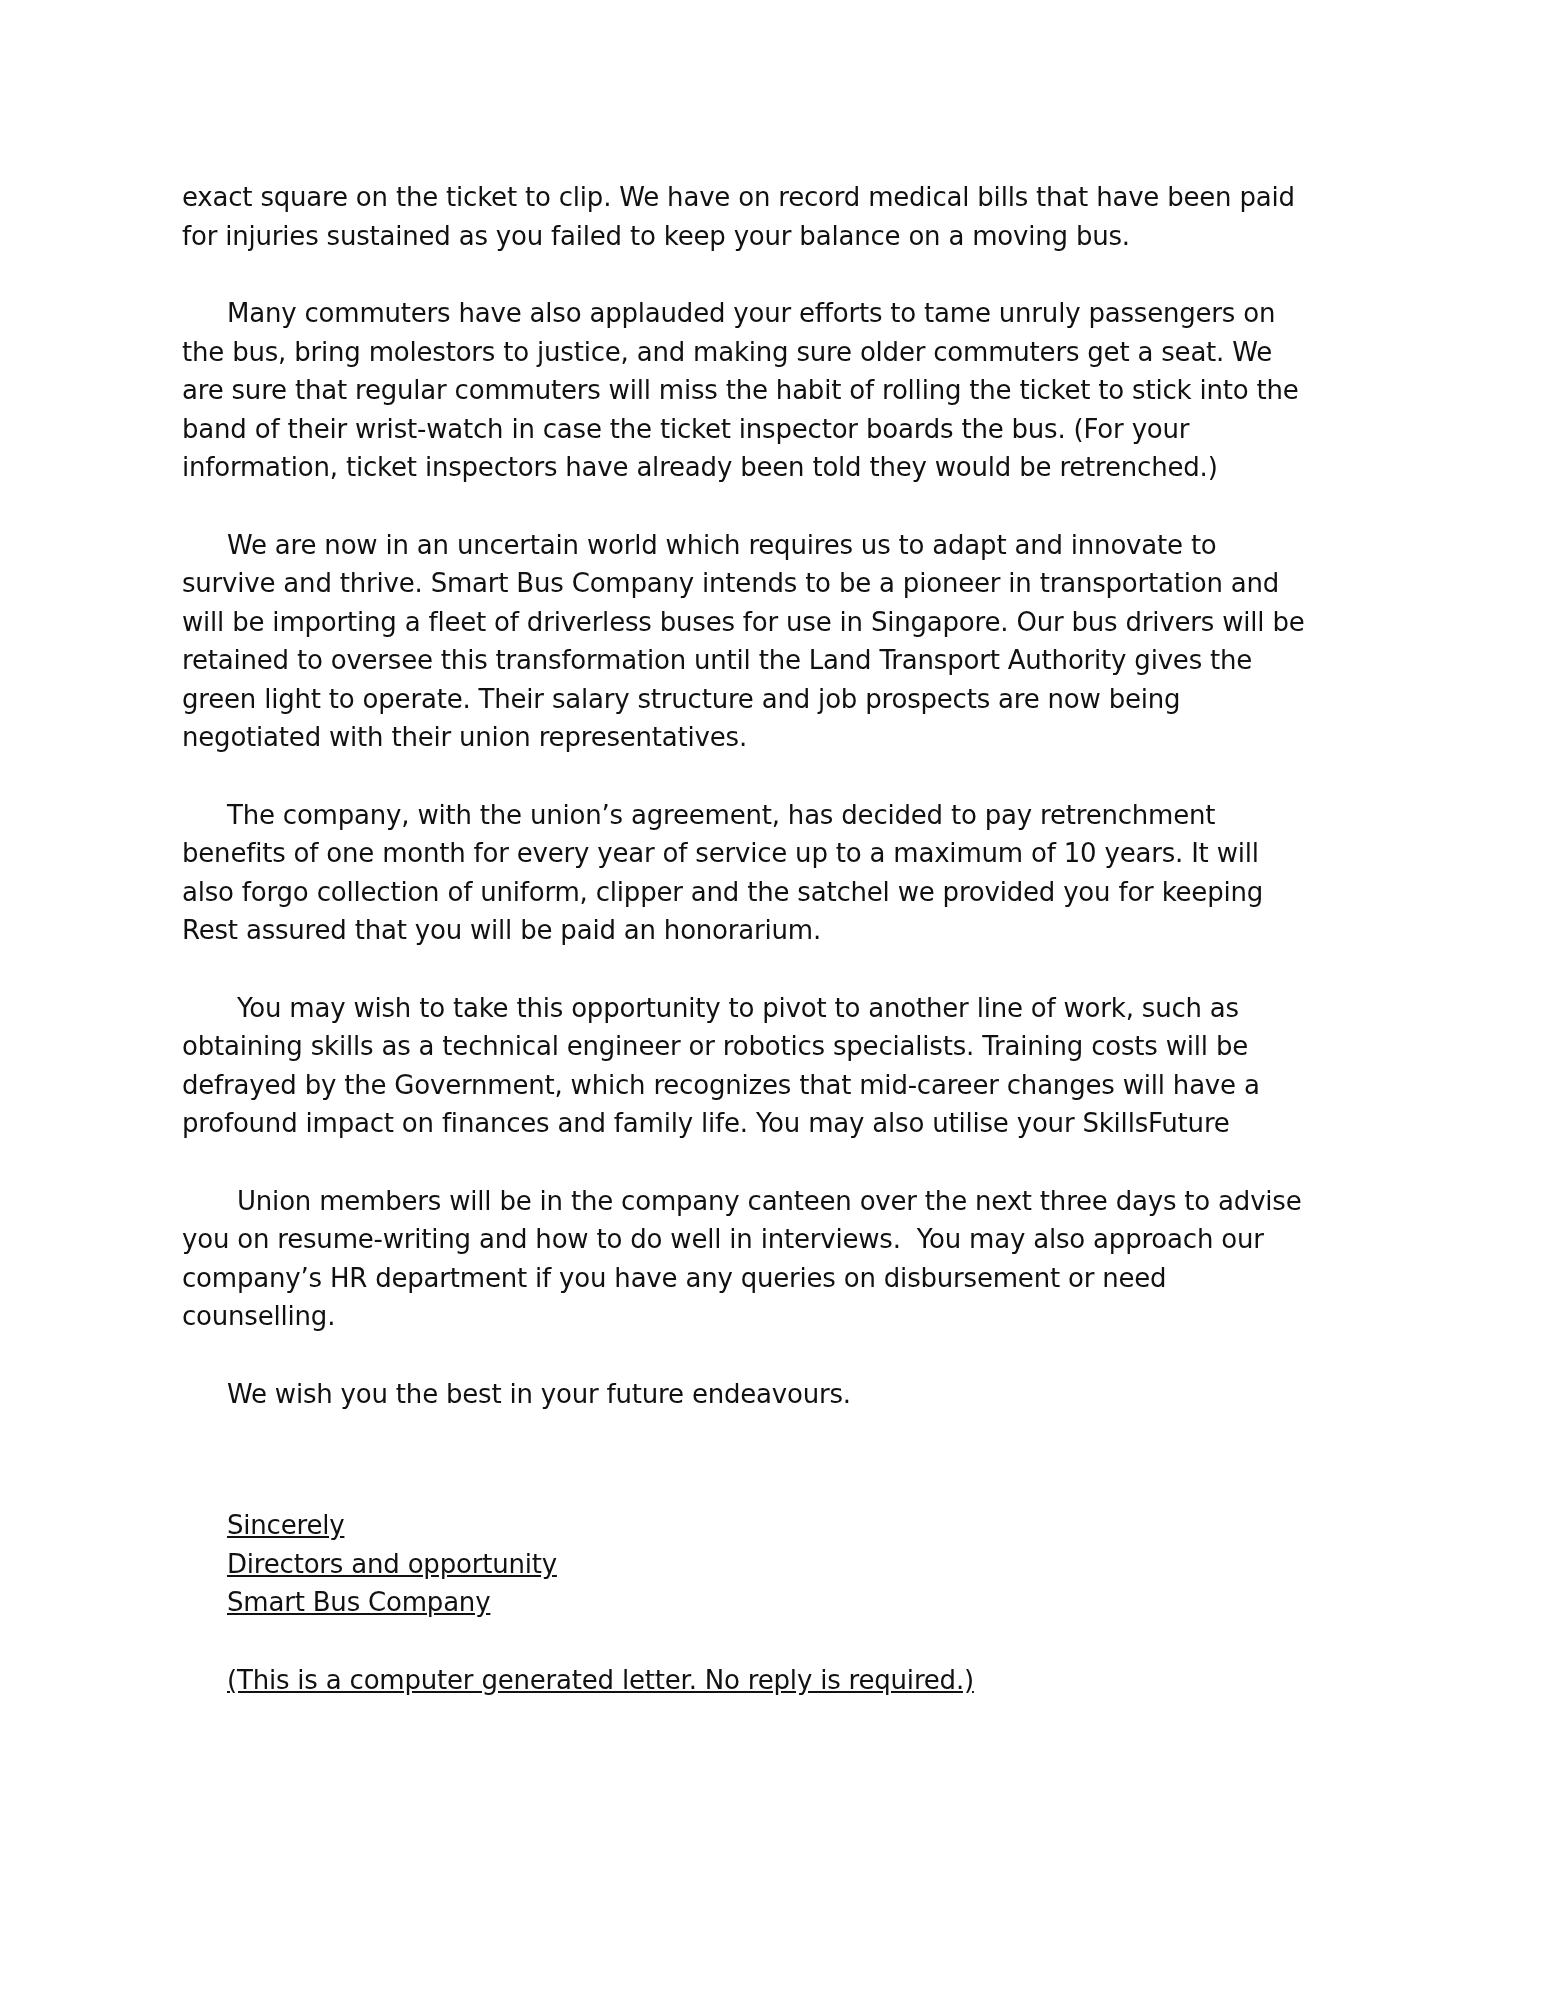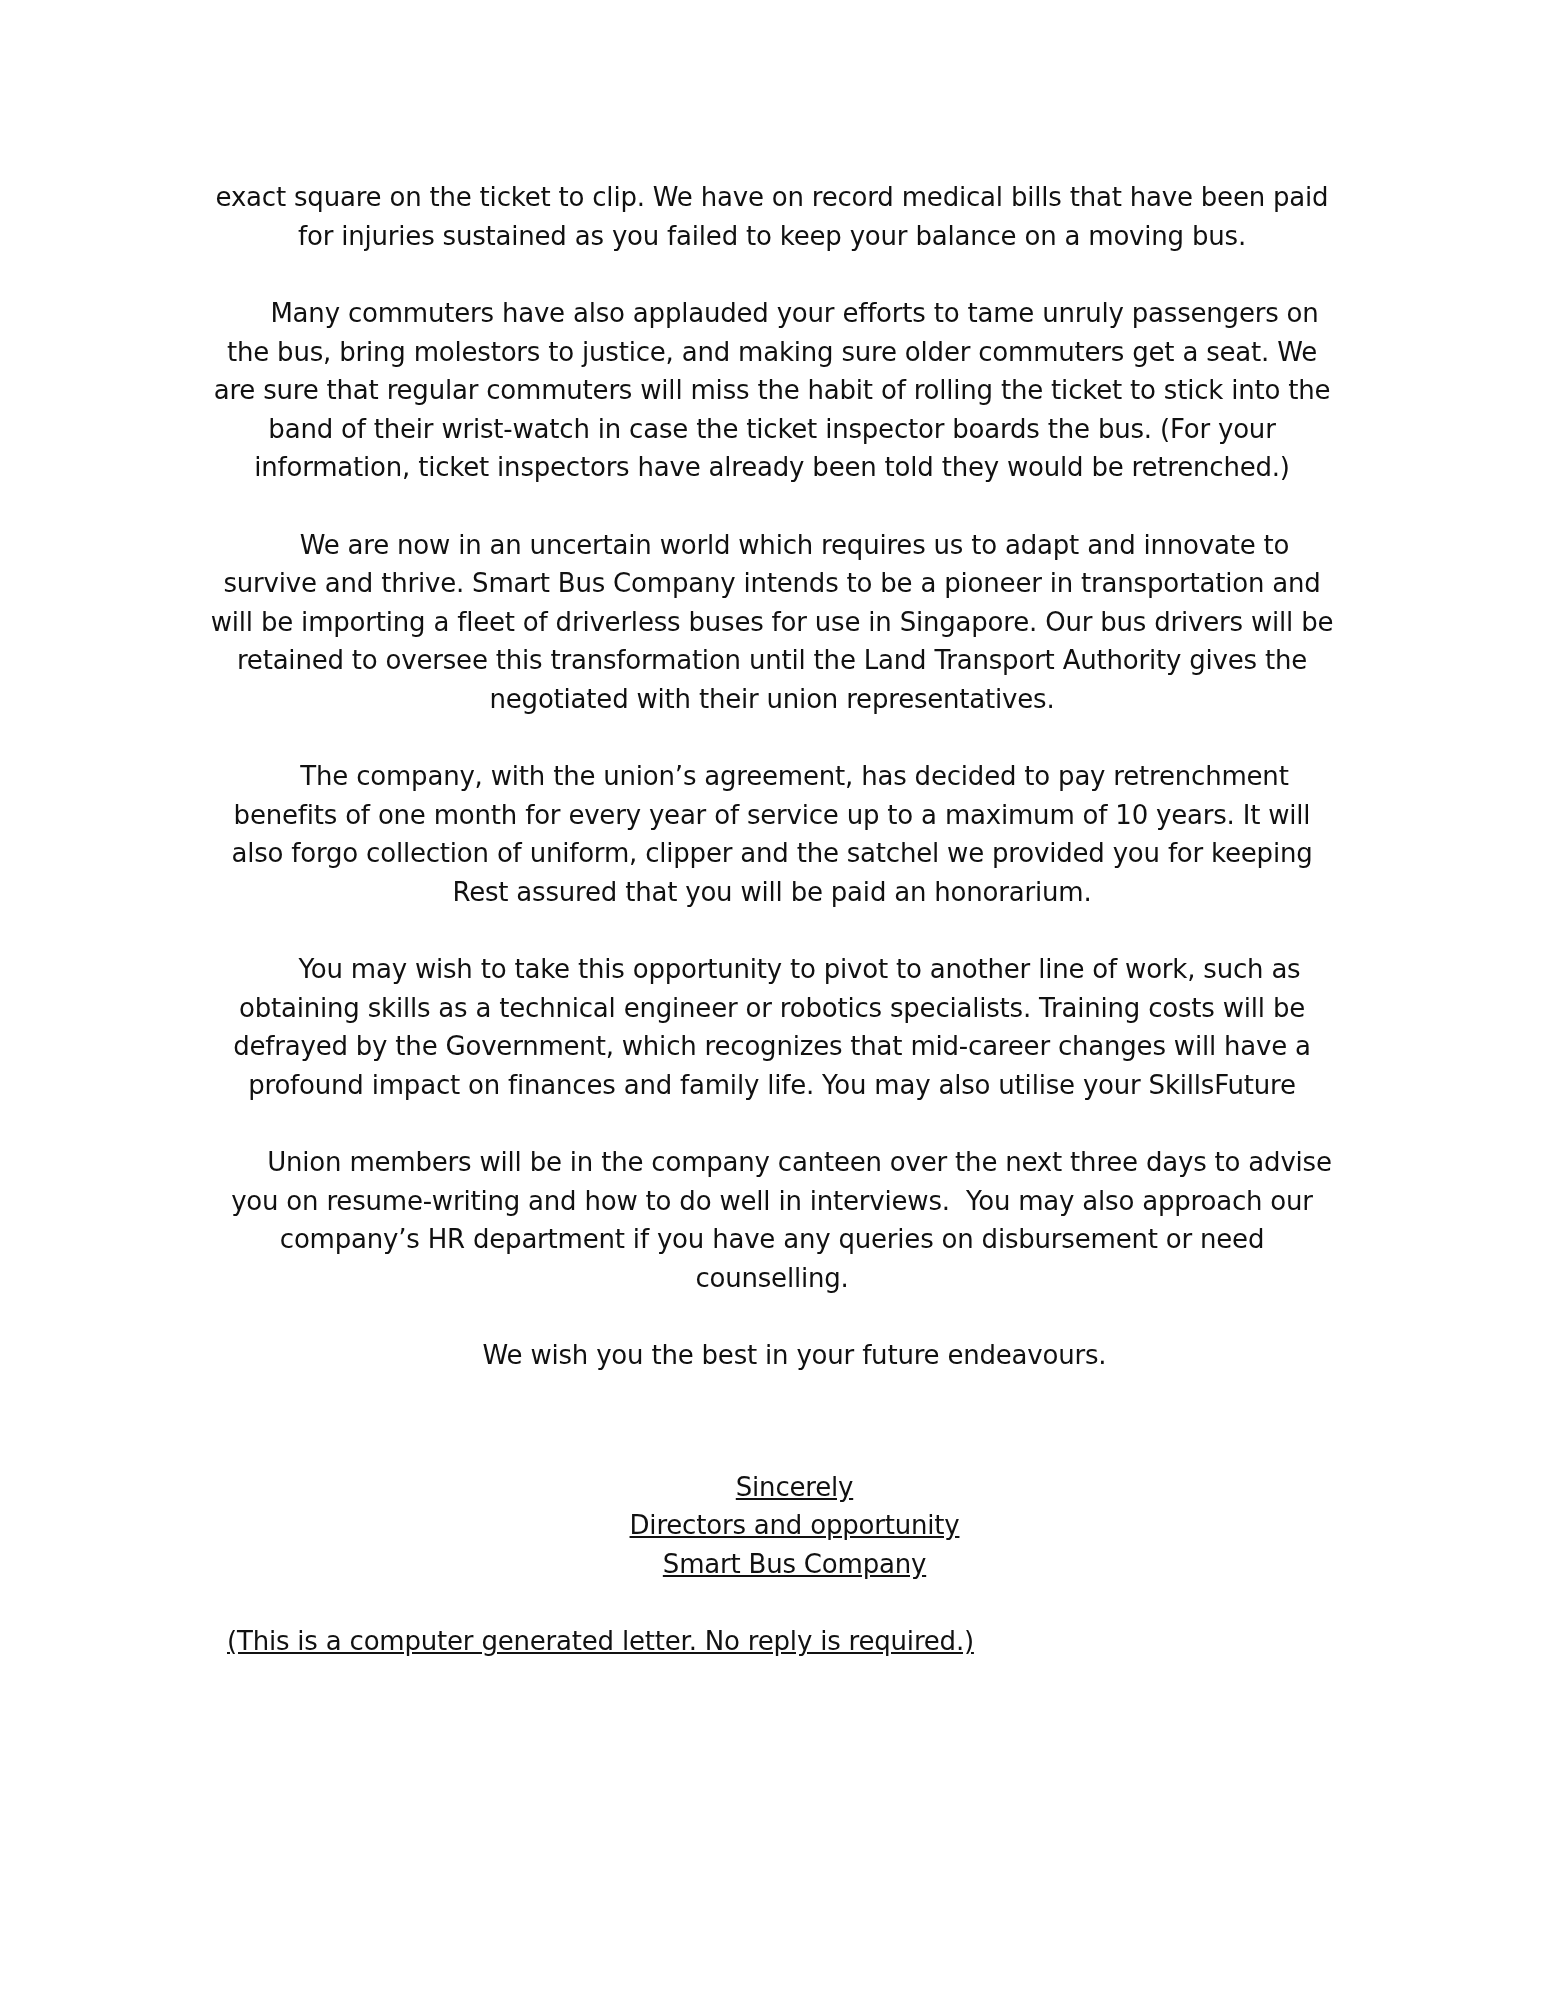--- a/index.html
+++ b/index.html
@@ -23,21 +23,20 @@
     }
     .line {
       font-size: 26px;
       line-height: 38.5px;
       height: 38.5px;
       white-space: pre;
       letter-spacing: -0.2px;
     }
     .para {
       margin: 0 0 39px 0;
-      text-align: center;
     }
     .indent { padding-left: 45px; }
     .indent2 { padding-left: 55px; }
     .gap-lg { height: 77px; }
     .sig .line { padding-left: 45px; text-decoration: underline; }
   </style>
 </head>
 <body>
 
 <div class="page">
@@ -53,20 +52,21 @@
     <div class="line">are sure that regular commuters will miss the habit of rolling the ticket to stick into the</div>
     <div class="line">band of their wrist-watch in case the ticket inspector boards the bus. (For your</div>
     <div class="line">information, ticket inspectors have already been told they would be retrenched.)</div>
   </div>
 
   <div class="para">
     <div class="line indent">We are now in an uncertain world which requires us to adapt and innovate to</div>
     <div class="line">survive and thrive. Smart Bus Company intends to be a pioneer in transportation and</div>
     <div class="line">will be importing a fleet of driverless buses for use in Singapore. Our bus drivers will be</div>
     <div class="line">retained to oversee this transformation until the Land Transport Authority gives the</div>
+    <div class="line">green light to operate. Their salary structure and job prospects are now being</div>
     <div class="line">negotiated with their union representatives.</div>
   </div>
 
   <div class="para">
     <div class="line indent">The company, with the union’s agreement, has decided to pay retrenchment</div>
     <div class="line">benefits of one month for every year of service up to a maximum of 10 years. It will</div>
     <div class="line">also forgo collection of uniform, clipper and the satchel we provided you for keeping</div>
     <div class="line">Rest assured that you will be paid an honorarium.</div>
   </div>
 

